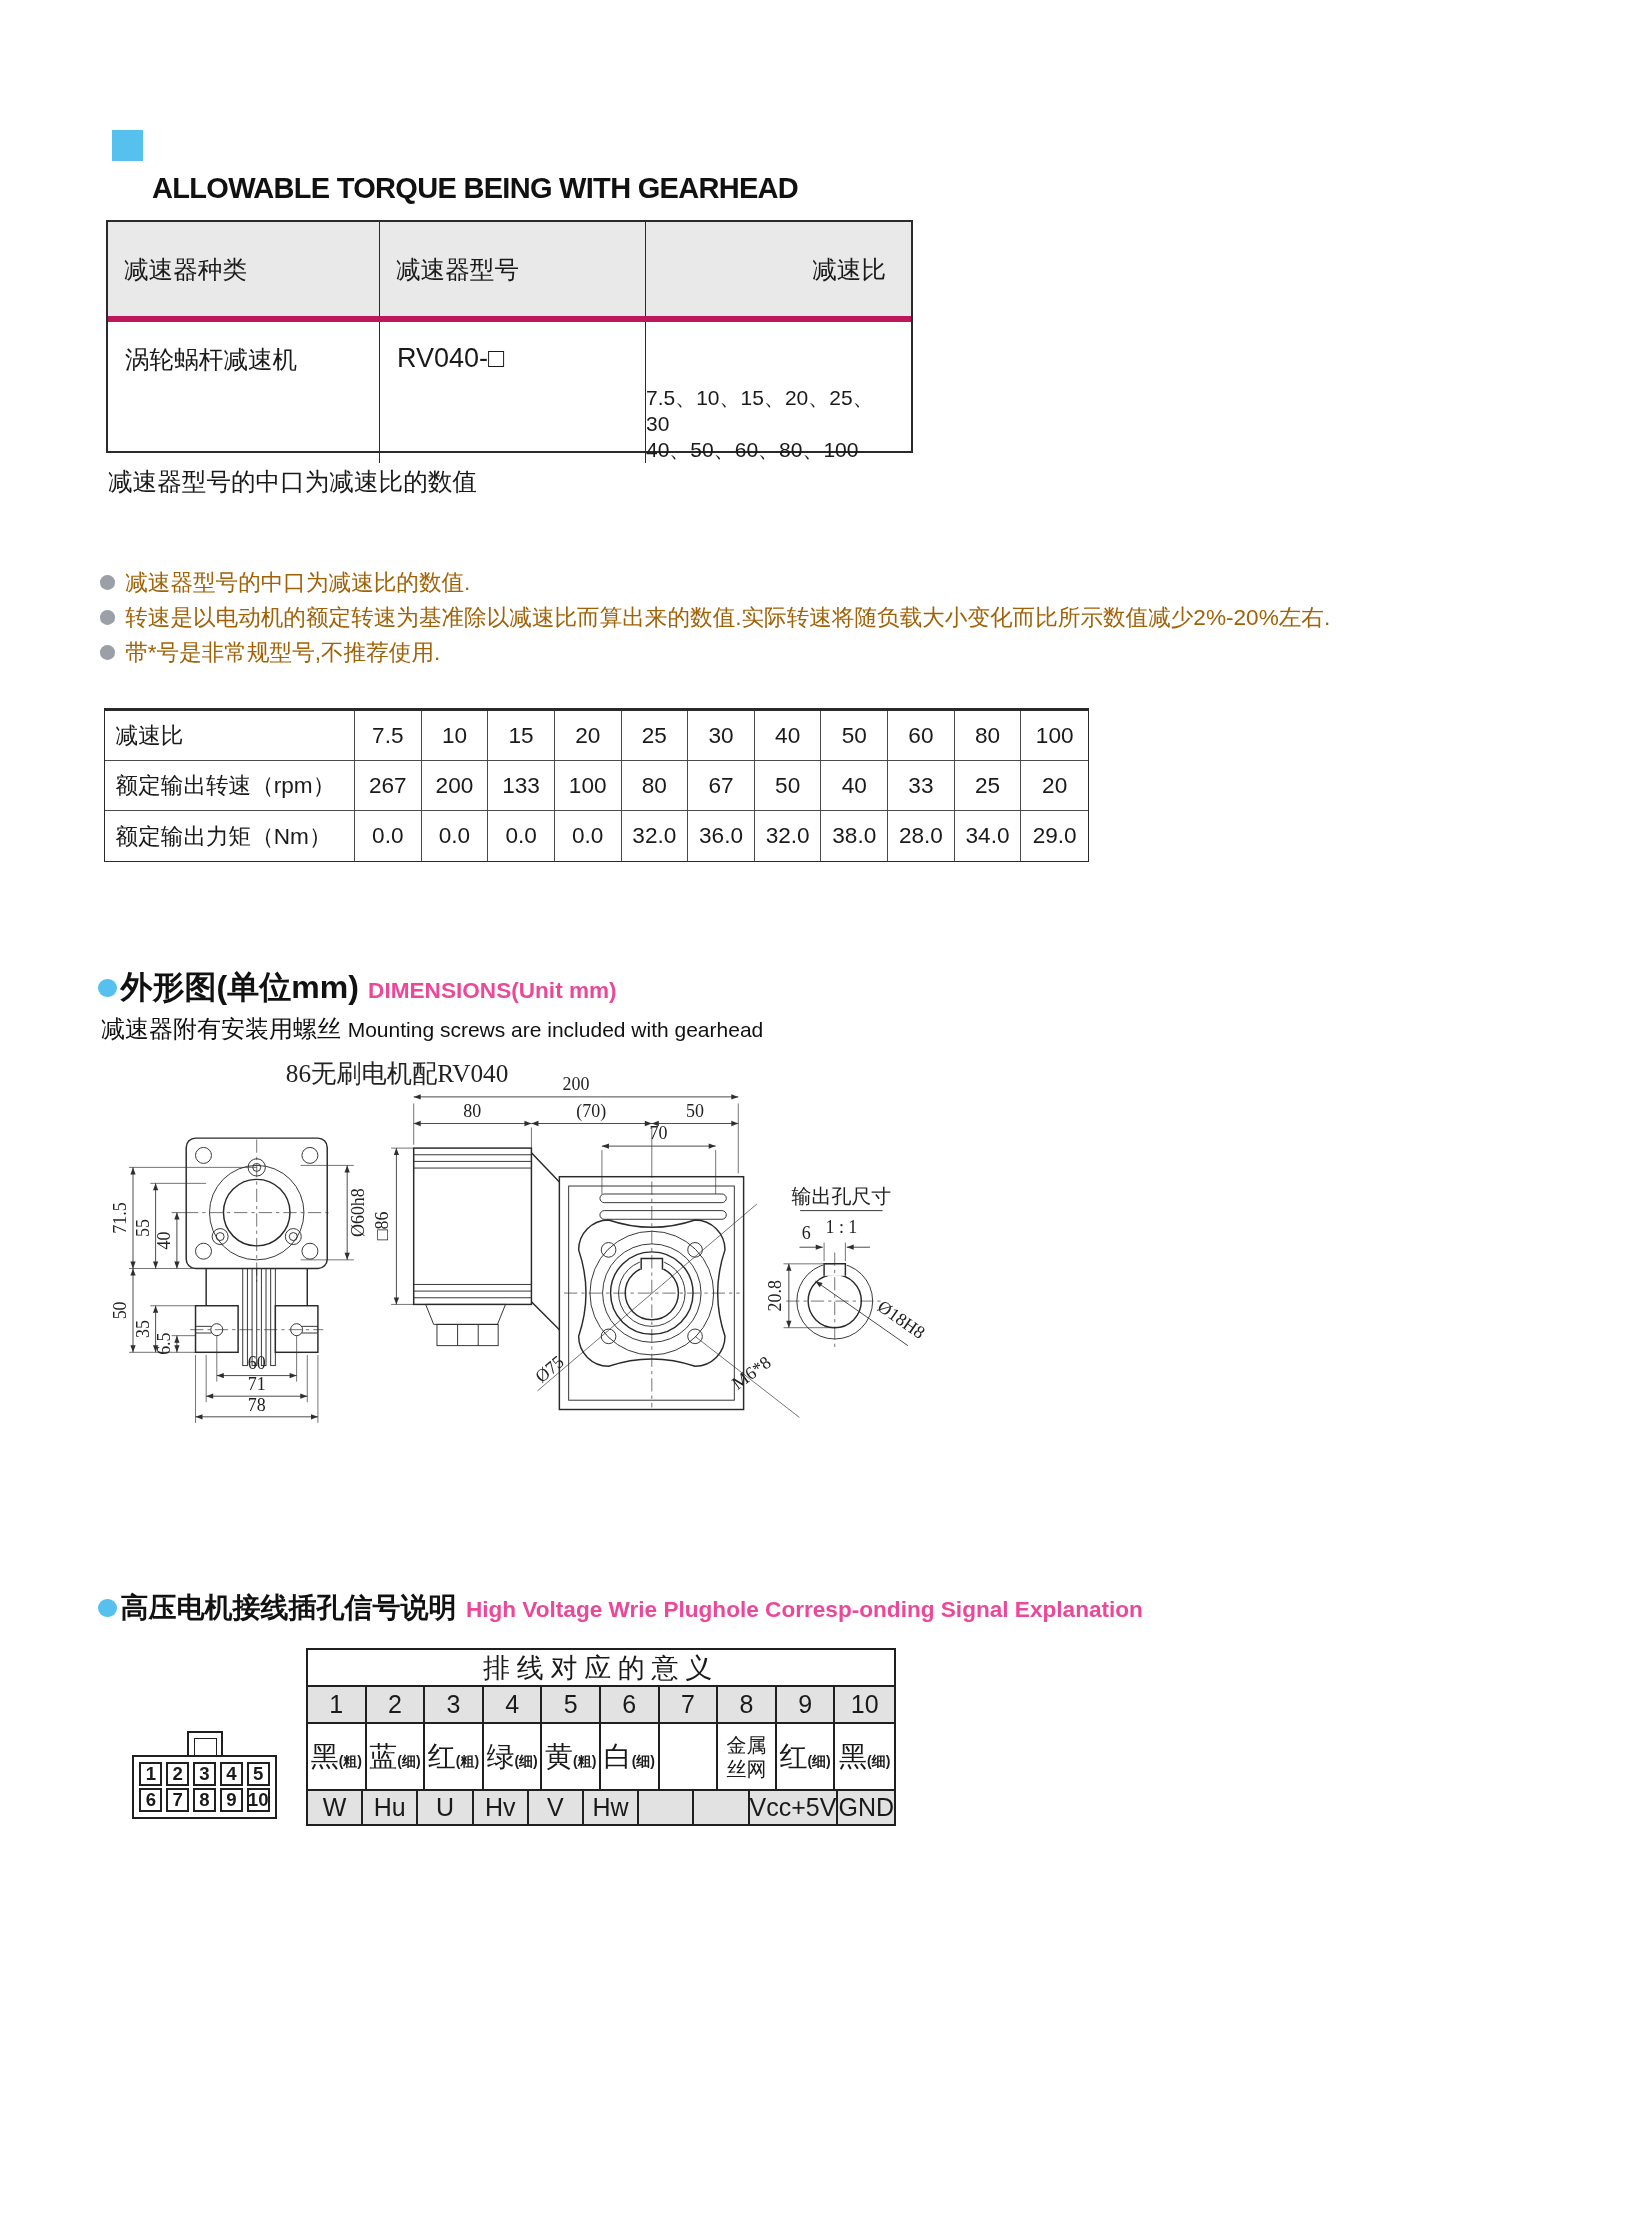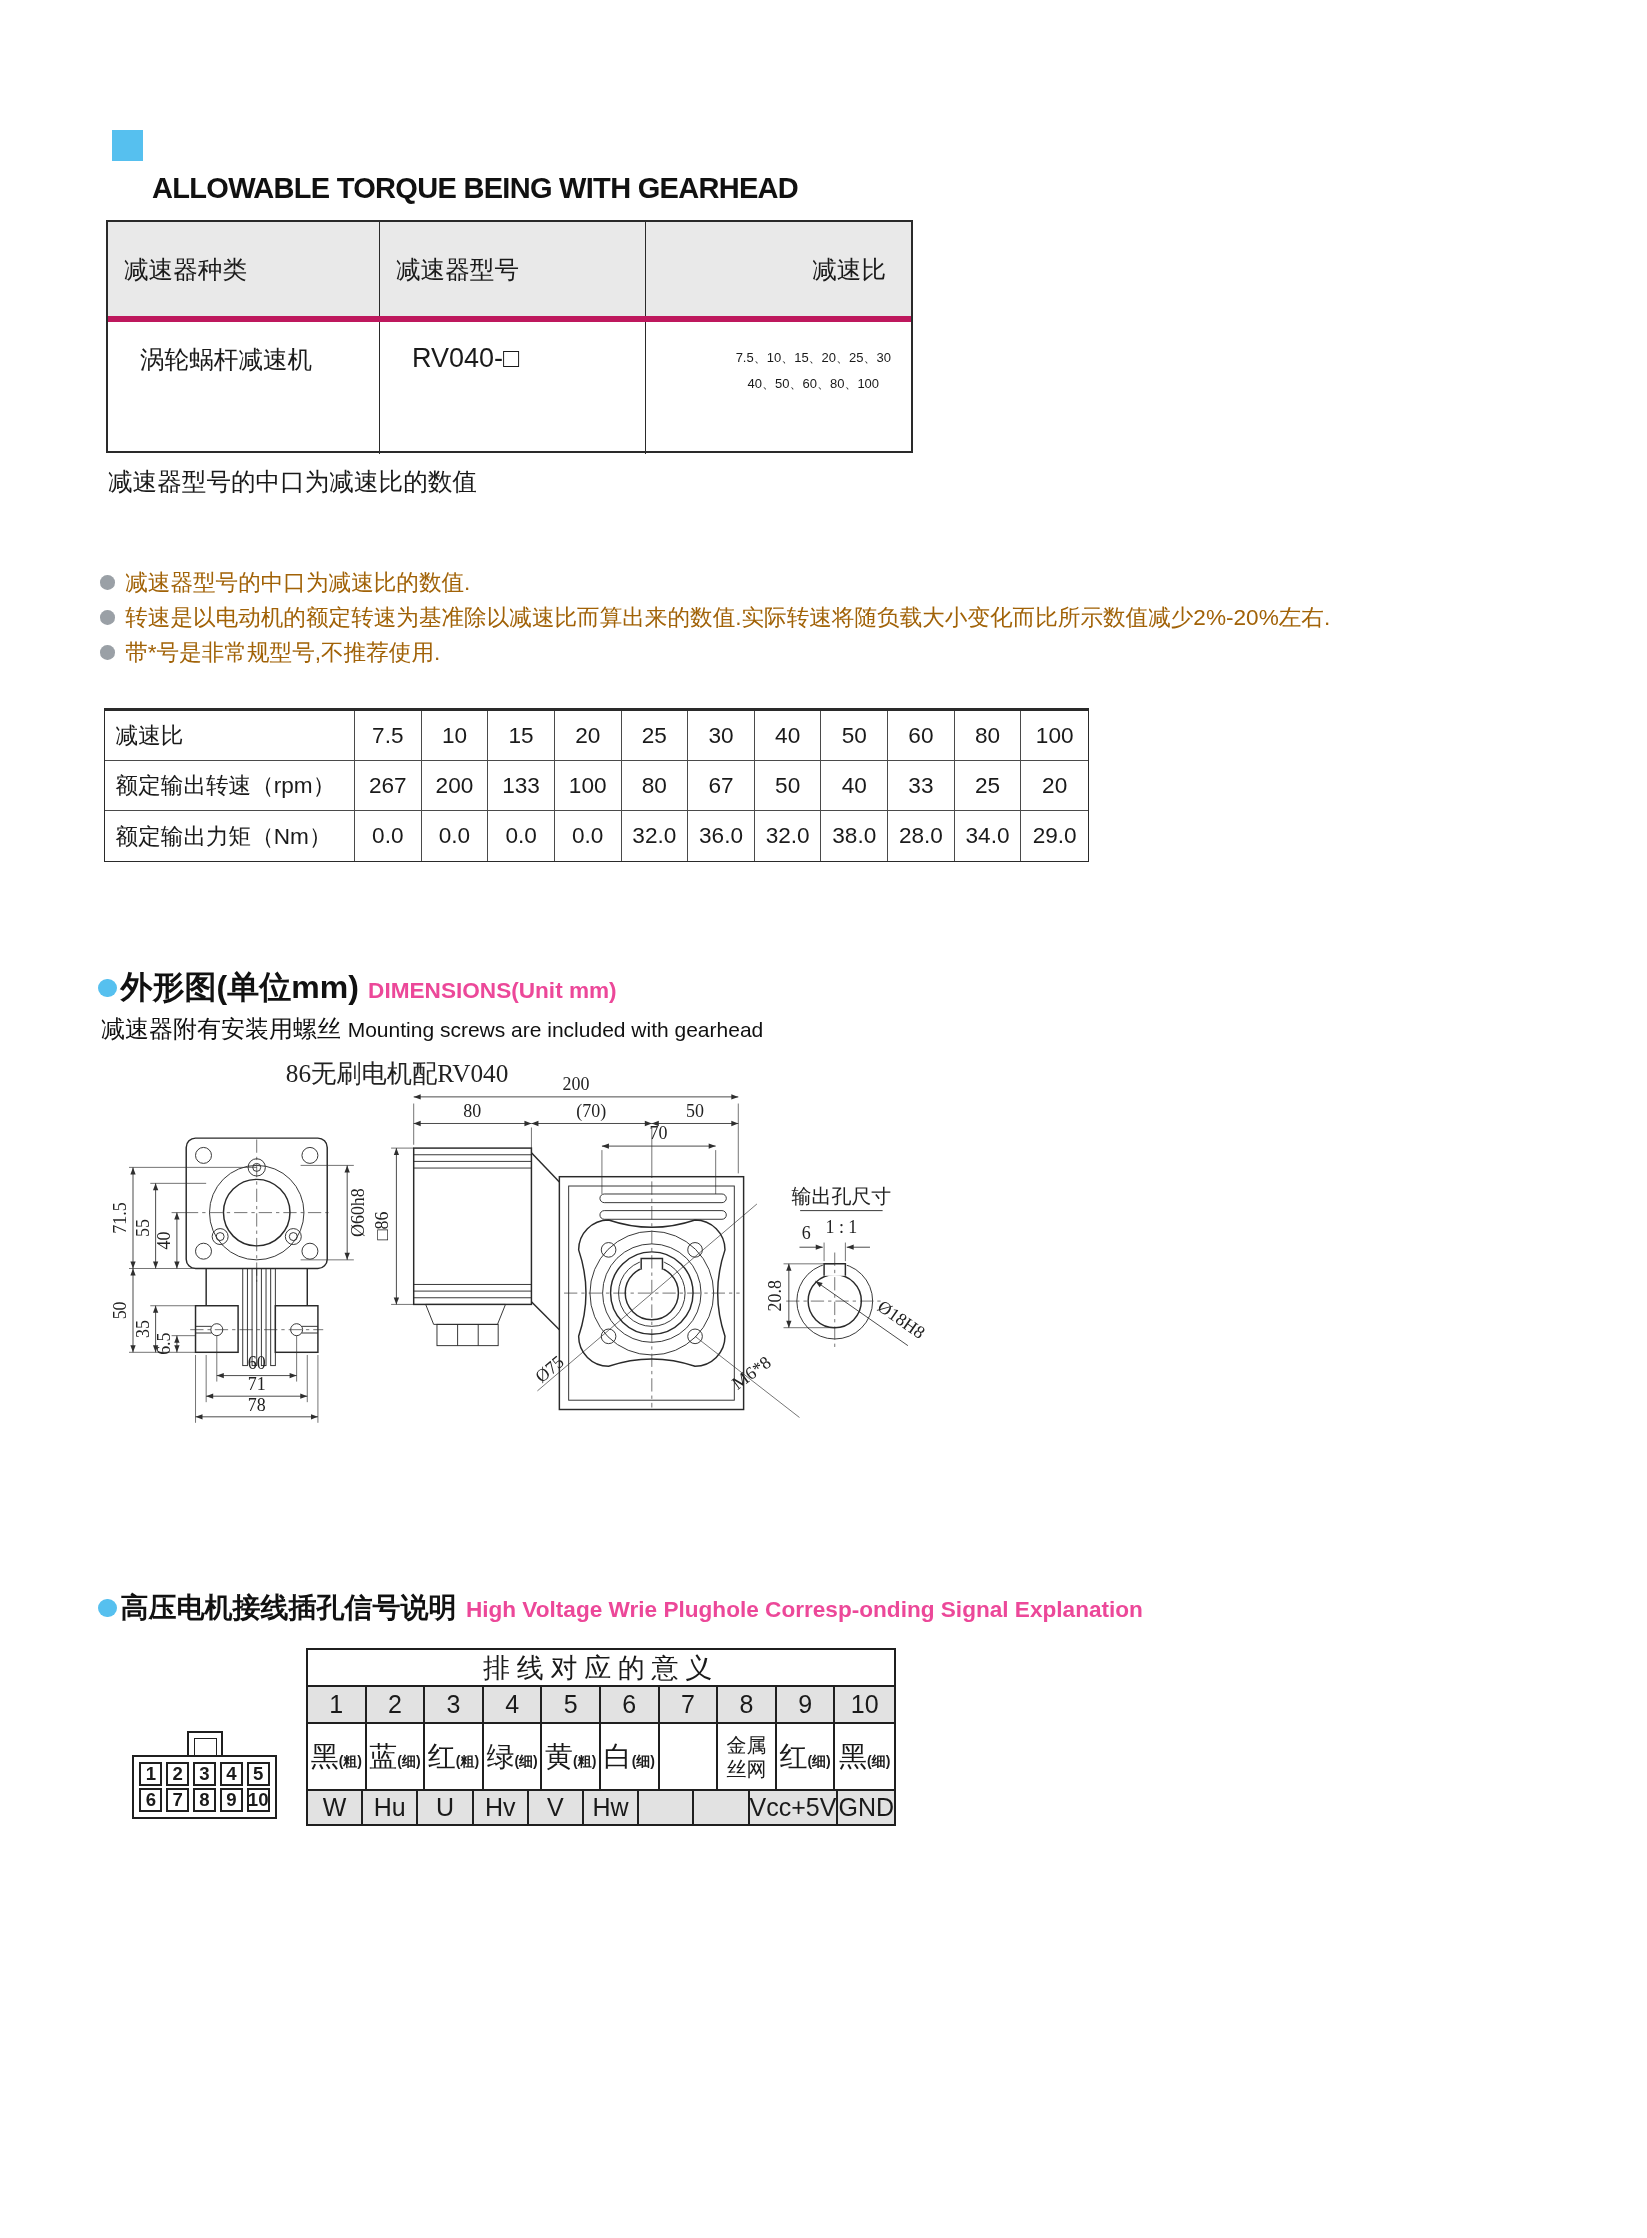--- a/index.html
+++ b/index.html
@@ -13,25 +13,25 @@
   .title-en{left:152px;top:172px;font-size:29px;font-weight:800;letter-spacing:-0.7px;color:#111;}
 
   
   .g-table{left:106px;top:220px;width:807px;height:233px;border:2px solid #2a2a2a;background:#fff;}
   .g-head{display:grid;grid-template-columns:272px 266px 1fr;height:94px;background:#e9e9e9;
           border-bottom:6px solid #be185d;}
   .g-body{display:grid;grid-template-columns:272px 266px 1fr;height:132px;}
   .g-cell{display:flex;align-items:center;font-size:24.6px;padding-left:16px;box-sizing:border-box;}
   .g-cell.bdr{border-right:1.3px solid #2a2a2a;}
   .g-cell.right{justify-content:flex-end;padding-right:25px;padding-left:0;}
-  .g-bcell{padding-top:21px;padding-left:32px;box-sizing:border-box;font-size:24.6px;}
+  .g-bcell{padding-top:21px;padding-left:17px;box-sizing:border-box;font-size:24.6px;}
   .g-bcell.bdr{border-right:1.3px solid #2a2a2a;}
   .g-bcell.model{font-size:27px;}
   .g-ratio{display:flex;flex-direction:column;align-items:flex-end;padding-right:20px;padding-top:22.6px;box-sizing:border-box;}
-  .g-ratio .inner{text-align:center;font-size:13px;line-height:26px;}
+  .g-ratio .inner{font-size:21px;line-height:26px;margin-top:40px;}
   .g-note{left:108px;top:465px;font-size:24.6px;color:#1a1a1a;}
 
   
   .note-line{display:flex;align-items:center;font-size:22.6px;color:#a16207;}
   .dot-gray{width:14.6px;height:14.6px;border-radius:50%;background:#9aa0a6;margin-right:10.6px;flex:0 0 auto;}
 
   
   .r-table{left:104px;top:708px;width:985px;height:154px;border:1.3px solid #2a2a2a;border-top:3.3px solid #2a2a2a;
            display:grid;grid-template-rows:repeat(3,1fr);background:#fff;}
   .r-row{display:grid;grid-template-columns:250px repeat(11,1fr);border-bottom:1.3px solid #4a4a4a;}

